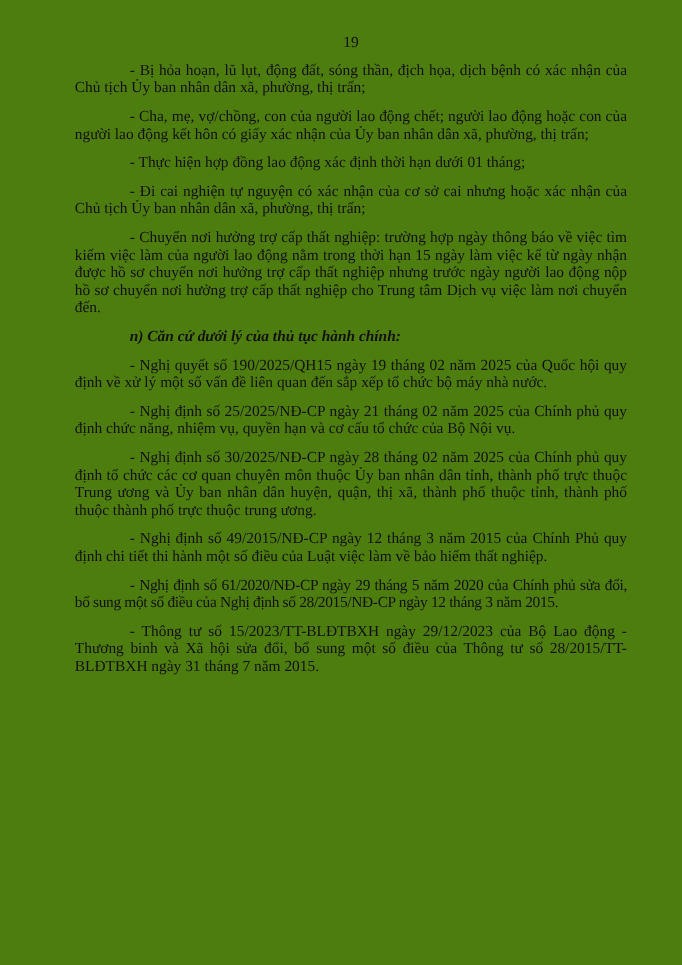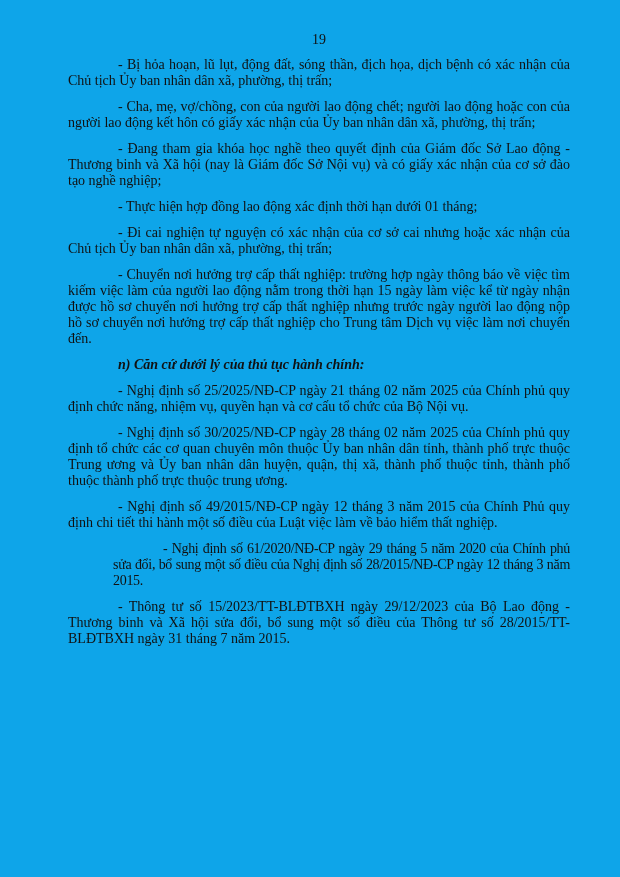--- a/index.html
+++ b/index.html
@@ -4,21 +4,21 @@
 <style>
   html, body {
     margin: 0;
     padding: 0;
     background: #ffffff;
   }
   .page {
     position: relative;
     width: 620px;
     height: 877px;
-    background: #0ea5e9;
+    background: #4d7c0f;
     color: #111111;
     font-family: "Liberation Serif", "DejaVu Serif", serif;
     font-size: 14px;
     line-height: 16px;
     box-sizing: border-box;
     padding: 32px 50px 20px 68px;
     overflow: hidden;
   }
   .page-number {
     text-align: center;
@@ -30,36 +30,35 @@
     text-indent: 50px;
     text-justify: inter-word;
   }
   .para.heading {
     font-weight: bold;
     font-style: italic;
     text-align: left;
   }
   .para.condensed {
     letter-spacing: -0.3px;
-    margin-left: 45px;
   }
 </style>
 </head>
 <body>
 
 <div class="page">
   <div class="page-number">19</div>
 
   <p class="para">- Bị hỏa hoạn, lũ lụt, động đất, sóng thần, địch họa, dịch bệnh có xác nhận của Chủ tịch Ủy ban nhân dân xã, phường, thị trấn;</p>
   <p class="para">- Cha, mẹ, vợ/chồng, con của người lao động chết; người lao động hoặc con của người lao động kết hôn có giấy xác nhận của Ủy ban nhân dân xã, phường, thị trấn;</p>
-  <p class="para">- Đang tham gia khóa học nghề theo quyết định của Giám đốc Sở Lao động - Thương binh và Xã hội (nay là Giám đốc Sở Nội vụ) và có giấy xác nhận của cơ sở đào tạo nghề nghiệp;</p>
   <p class="para">- Thực hiện hợp đồng lao động xác định thời hạn dưới 01 tháng;</p>
   <p class="para">- Đi cai nghiện tự nguyện có xác nhận của cơ sở cai nhưng hoặc xác nhận của Chủ tịch Ủy ban nhân dân xã, phường, thị trấn;</p>
   <p class="para">- Chuyển nơi hưởng trợ cấp thất nghiệp: trường hợp ngày thông báo về việc tìm kiếm việc làm của người lao động nằm trong thời hạn 15 ngày làm việc kể từ ngày nhận được hồ sơ chuyển nơi hưởng trợ cấp thất nghiệp nhưng trước ngày người lao động nộp hồ sơ chuyển nơi hưởng trợ cấp thất nghiệp cho Trung tâm Dịch vụ việc làm nơi chuyển đến.</p>
 
   <p class="para heading">n) Căn cứ dưới lý của thủ tục hành chính:</p>
 
+  <p class="para">- Nghị quyết số 190/2025/QH15 ngày 19 tháng 02 năm 2025 của Quốc hội quy định về xử lý một số vấn đề liên quan đến sắp xếp tổ chức bộ máy nhà nước.</p>
   <p class="para">- Nghị định số 25/2025/NĐ-CP ngày 21 tháng 02 năm 2025 của Chính phủ quy định chức năng, nhiệm vụ, quyền hạn và cơ cấu tổ chức của Bộ Nội vụ.</p>
   <p class="para">- Nghị định số 30/2025/NĐ-CP ngày 28 tháng 02 năm 2025 của Chính phủ quy định tổ chức các cơ quan chuyên môn thuộc Ủy ban nhân dân tỉnh, thành phố trực thuộc Trung ương và Ủy ban nhân dân huyện, quận, thị xã, thành phố thuộc tỉnh, thành phố thuộc thành phố trực thuộc trung ương.</p>
   <p class="para">- Nghị định số 49/2015/NĐ-CP ngày 12 tháng 3 năm 2015 của Chính Phủ quy định chi tiết thi hành một số điều của Luật việc làm về bảo hiểm thất nghiệp.</p>
   <p class="para condensed">- Nghị định số 61/2020/NĐ-CP ngày 29 tháng 5 năm 2020 của Chính phủ sửa đổi, bổ sung một số điều của Nghị định số 28/2015/NĐ-CP ngày 12 tháng 3 năm 2015.</p>
   <p class="para">- Thông tư số 15/2023/TT-BLĐTBXH ngày 29/12/2023 của Bộ Lao động - Thương binh và Xã hội sửa đổi, bổ sung một số điều của Thông tư số 28/2015/TT-BLĐTBXH ngày 31 tháng 7 năm 2015.</p>
 </div>
 
 </body></html>

